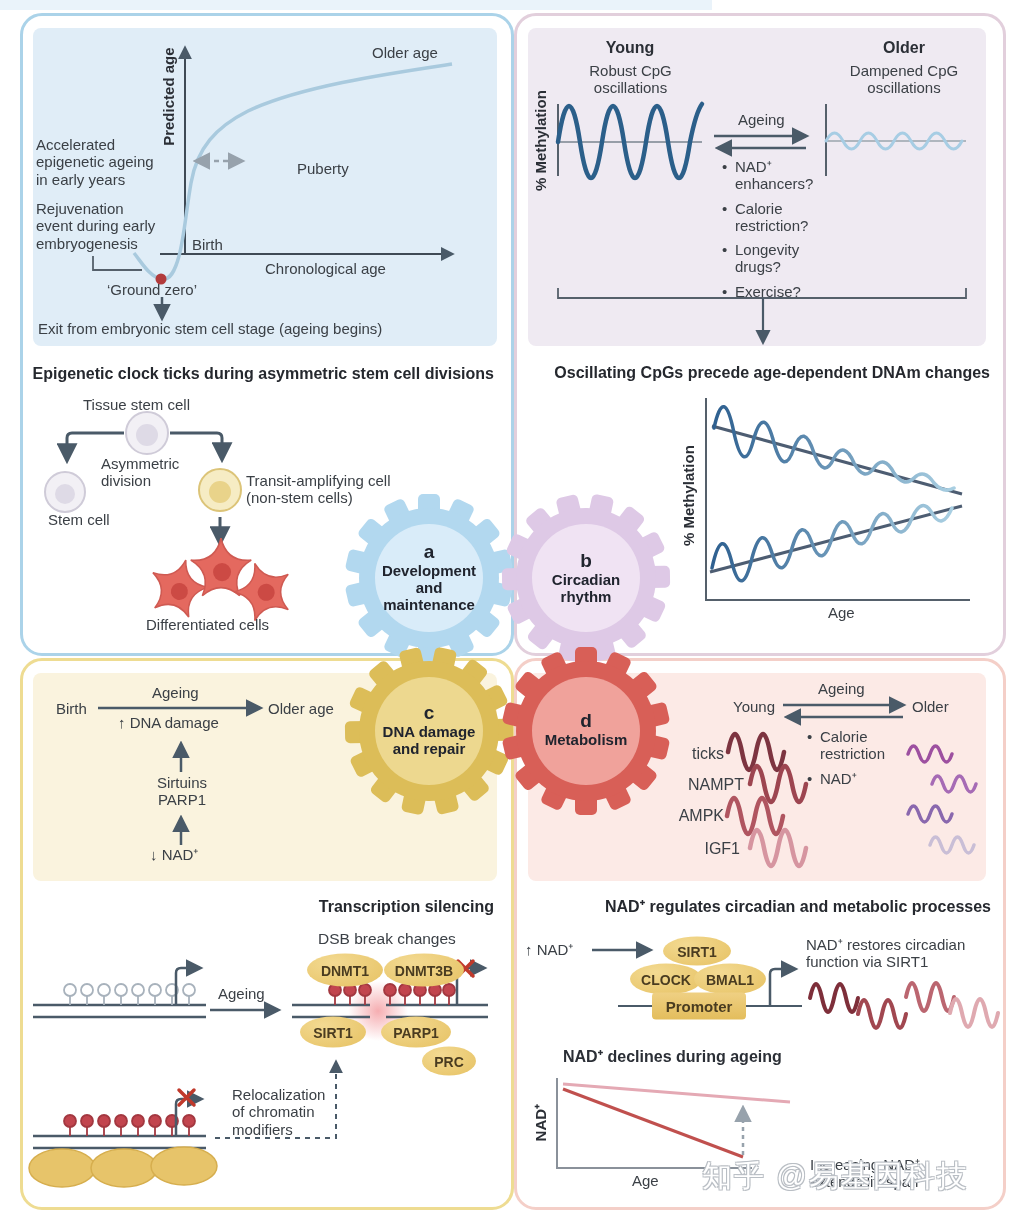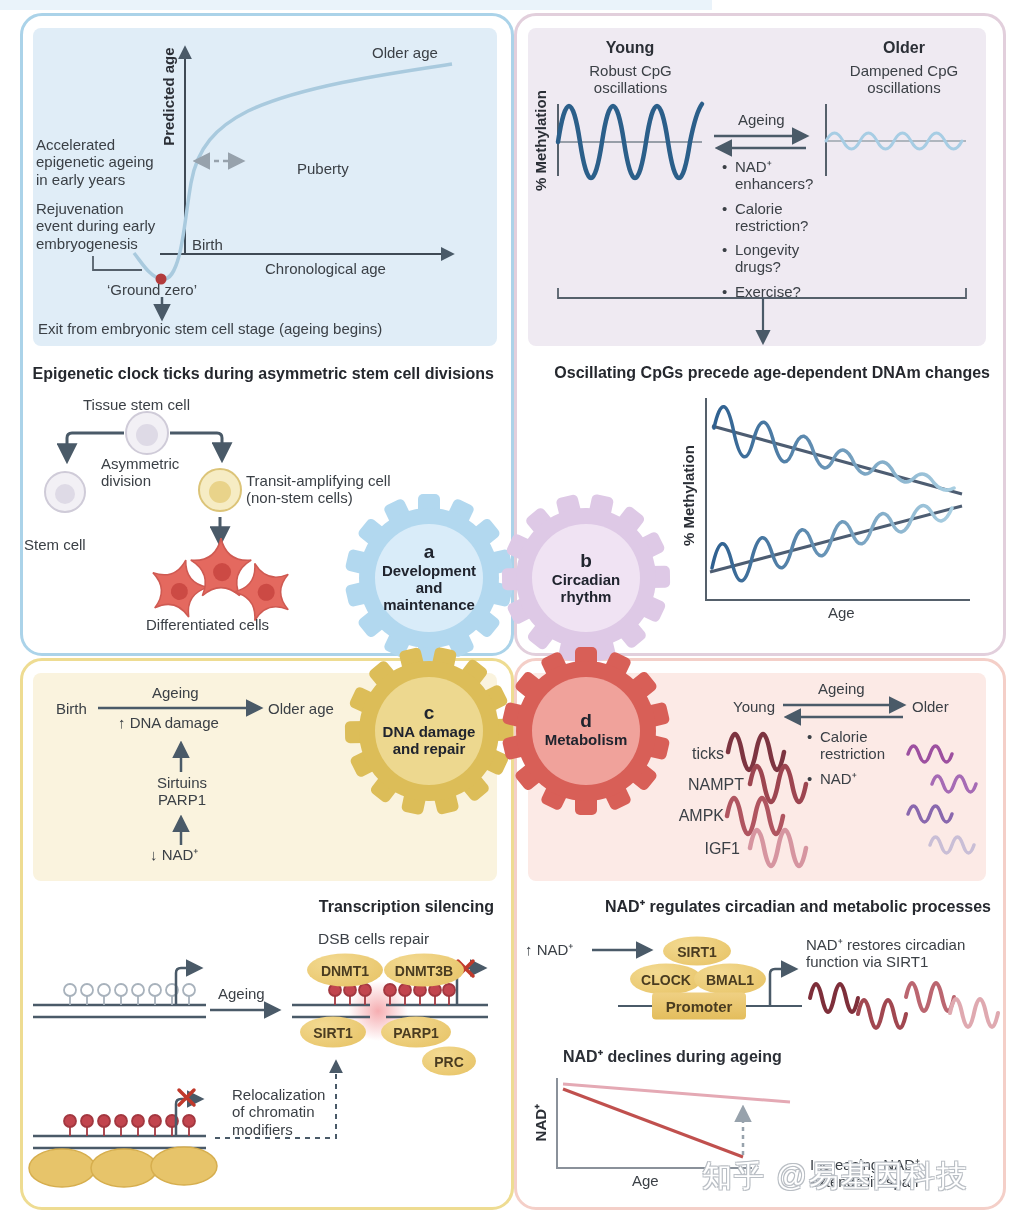--- a/index.html
+++ b/index.html
@@ -317,21 +317,21 @@
 epigenetic ageing
 in early years</div>
   <div class="lbl" style="left:192px;top:236px;">Birth</div>
   <div class="lbl" style="left:256px;top:260px;margin-left:9px;">Chronological age</div>
   <div class="lbl" style="left:107px;top:281px;">‘Ground zero’</div>
   <div class="lbl" style="left:38px;top:320px;width:430px;">Exit from embryonic stem cell stage (ageing begins)</div>
   <div class="lbl sect" style="left:28px;top:365px;width:466px;">Epigenetic clock ticks during asymmetric stem cell divisions</div>
   <div class="lbl" style="left:83px;top:396px;">Tissue stem cell</div>
   <div class="lbl pre" style="left:101px;top:455px;">Asymmetric
 division</div>
-  <div class="lbl" style="left:24px;top:511px;margin-top:25px;">Stem cell</div>
+  <div class="lbl" style="left:48px;top:511px;">Stem cell</div>
   <div class="lbl pre" style="left:246px;top:472px;width:180px;">Transit-amplifying cell
 (non-stem cells)</div>
   <div class="lbl" style="left:146px;top:616px;">Differentiated cells</div>
 
   <div class="lbl b ctr" style="left:598px;top:39px;width:64px;font-size:16px;">Young</div>
   <div class="lbl pre ctr" style="left:568px;top:62px;width:125px;">Robust CpG
 oscillations</div>
   <div class="lbl b ctr" style="left:872px;top:39px;width:64px;font-size:16px;">Older</div>
   <div class="lbl pre ctr" style="left:834px;top:62px;width:140px;">Dampened CpG
 oscillations</div>
@@ -372,21 +372,21 @@
   </div>
 
   <div class="lbl" style="left:56px;top:700px;">Birth</div>
   <div class="lbl" style="left:152px;top:684px;">Ageing</div>
   <div class="lbl" style="left:268px;top:700px;">Older age</div>
   <div class="lbl" style="left:118px;top:714px;">↑ DNA damage</div>
   <div class="lbl pre ctr" style="left:148px;top:774px;width:68px;">Sirtuins
 PARP1</div>
   <div class="lbl" style="left:150px;top:846px;">↓ NAD⁺</div>
   <div class="lbl sect" style="left:28px;top:898px;width:466px;">Transcription silencing</div>
-  <div class="lbl" style="left:318px;top:930px;font-size:15.5px;">DSB cells repair</div>
+  <div class="lbl" style="left:318px;top:930px;font-size:15.5px;">DSB break changes</div>
   <div class="lbl" style="left:218px;top:985px;">Ageing</div>
   <div class="lbl pre" style="left:232px;top:1086px;width:120px;">Relocalization
 of chromatin
 modifiers</div>
 
   <div class="oval" style="left:345px;top:970px;width:76px;height:33px;">DNMT1</div>
   <div class="oval" style="left:424px;top:970px;width:80px;height:33px;">DNMT3B</div>
   <div class="oval" style="left:333px;top:1032px;width:66px;height:31px;">SIRT1</div>
   <div class="oval" style="left:416px;top:1032px;width:70px;height:31px;">PARP1</div>
   <div class="oval" style="left:449px;top:1061px;width:54px;height:29px;">PRC</div>

